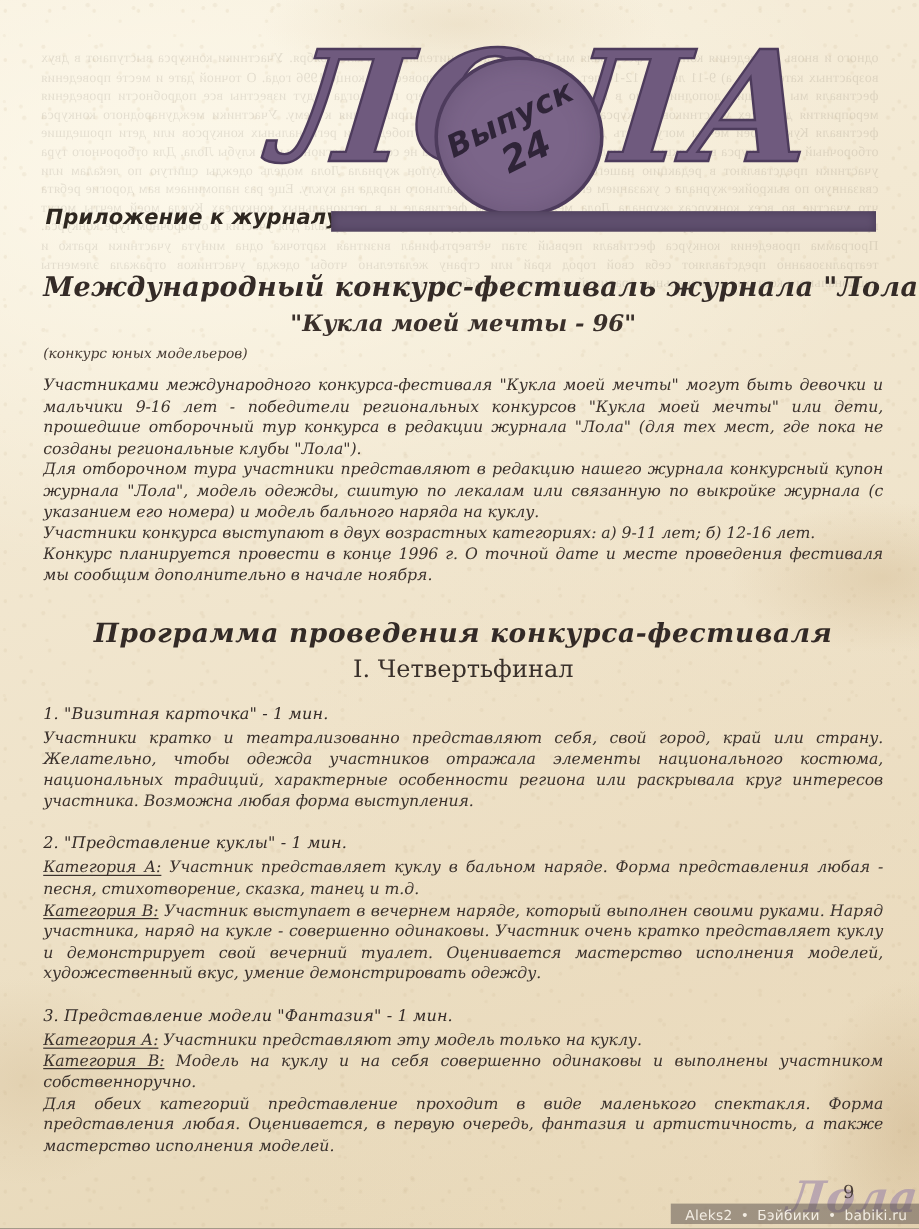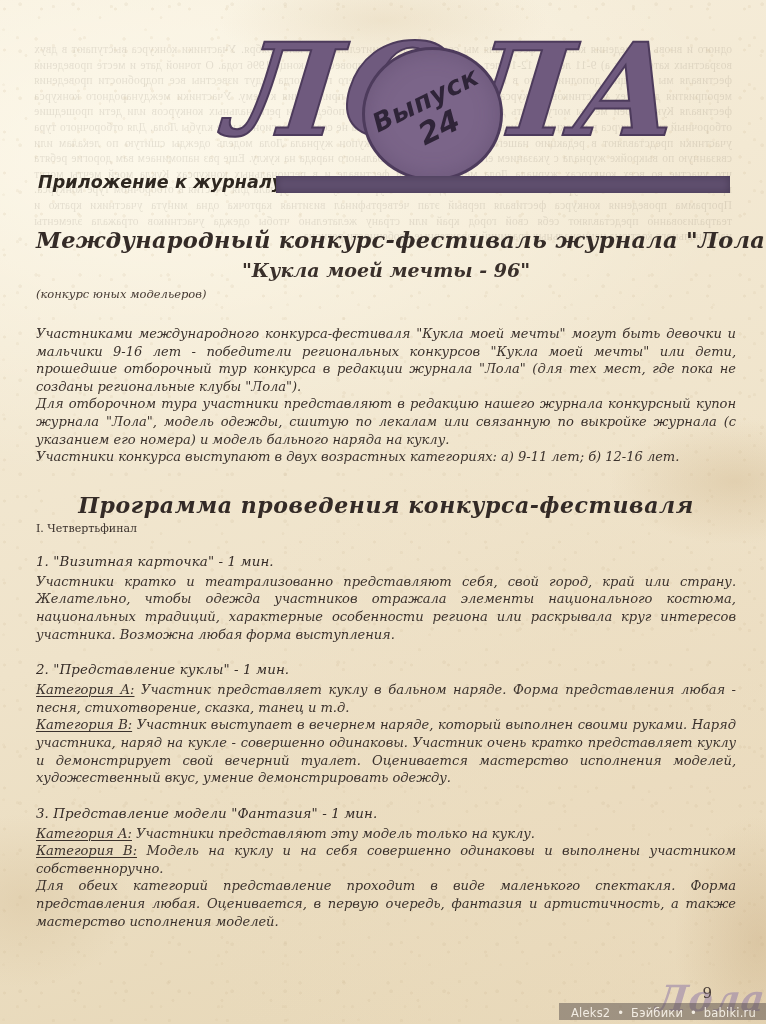--- a/index.html
+++ b/index.html
@@ -168,21 +168,21 @@
   }
   .title-note {
     text-align: left;
     font-family: "DejaVu Serif", serif;
     font-style: italic;
     font-size: 11.5px;
     color: #453a33;
     margin: 6px 0 0 0;
   }
 
-  .body-block { margin-top: 24px; }
+  .body-block { margin-top: 12px; }
   p.para {
     margin: 0 0 0 0;
     text-align: justify;
     text-justify: inter-word;
     font-family: "DejaVu Serif", serif;
     font-style: italic;
     font-size: 13.1px;
     line-height: 17.6px;
     color: #3b322d;
     letter-spacing: -.05px;
@@ -193,22 +193,23 @@
     text-align: center;
     font-family: "DejaVu Serif", serif;
     font-style: italic;
     font-weight: 700;
     font-size: 22px;
     letter-spacing: .6px;
     color: #332a26;
     margin: 26px 0 0 0;
   }
   .program-sub {
-    font-family: "DejaVu Serif", serif;
-    font-size: 11px;
+    text-align: center;
+    font-family: "DejaVu Serif", serif;
+    font-size: 20px;
     color: #382f2a;
     margin: 4px 0 0 0;
   }
 
   .item { margin-top: 18px; }
   .item-head {
     font-family: "DejaVu Serif", serif;
     font-style: italic;
     font-size: 13.4px;
     line-height: 18px;
@@ -284,20 +285,21 @@
   <div class="content">
 
     <div class="title-main">Международный конкурс-фестиваль журнала "Лола"</div>
     <div class="title-sub">"Кукла моей мечты - 96"</div>
     <div class="title-note">(конкурс юных модельеров)</div>
 
     <div class="body-block">
       <p class="para">Участниками международного конкурса-фестиваля "Кукла моей мечты" могут быть девочки и мальчики 9-16 лет - победители региональных конкурсов "Кукла моей мечты" или дети, прошедшие отборочный тур конкурса в редакции журнала "Лола" (для тех мест, где пока не созданы региональные клубы "Лола").</p>
       <p class="para">Для отборочном тура участники представляют в редакцию нашего журнала конкурсный купон журнала "Лола", модель одежды, сшитую по лекалам или связанную по выкройке журнала (с указанием его номера) и модель бального наряда на куклу.</p>
       <p class="para">Участники конкурса выступают в двух возрастных категориях: а) 9-11 лет; б) 12-16 лет.</p>
+      <p class="para">Конкурс планируется провести в конце 1996 г. О точной дате и месте проведения фестиваля мы сообщим дополнительно в начале ноября.</p>
     </div>
 
     <div class="program-title">Программа проведения конкурса-фестиваля</div>
     <div class="program-sub">I. Четвертьфинал</div>
 
     <div class="item">
       <div class="item-head">1. "Визитная карточка" - 1 мин.</div>
       <p class="para">Участники кратко и театрализованно представляют себя, свой город, край или страну. Желательно, чтобы одежда участников отражала элементы национального костюма, национальных традиций, характерные особенности региона или раскрывала круг интересов участника. Возможна любая форма выступления.</p>
     </div>
 

